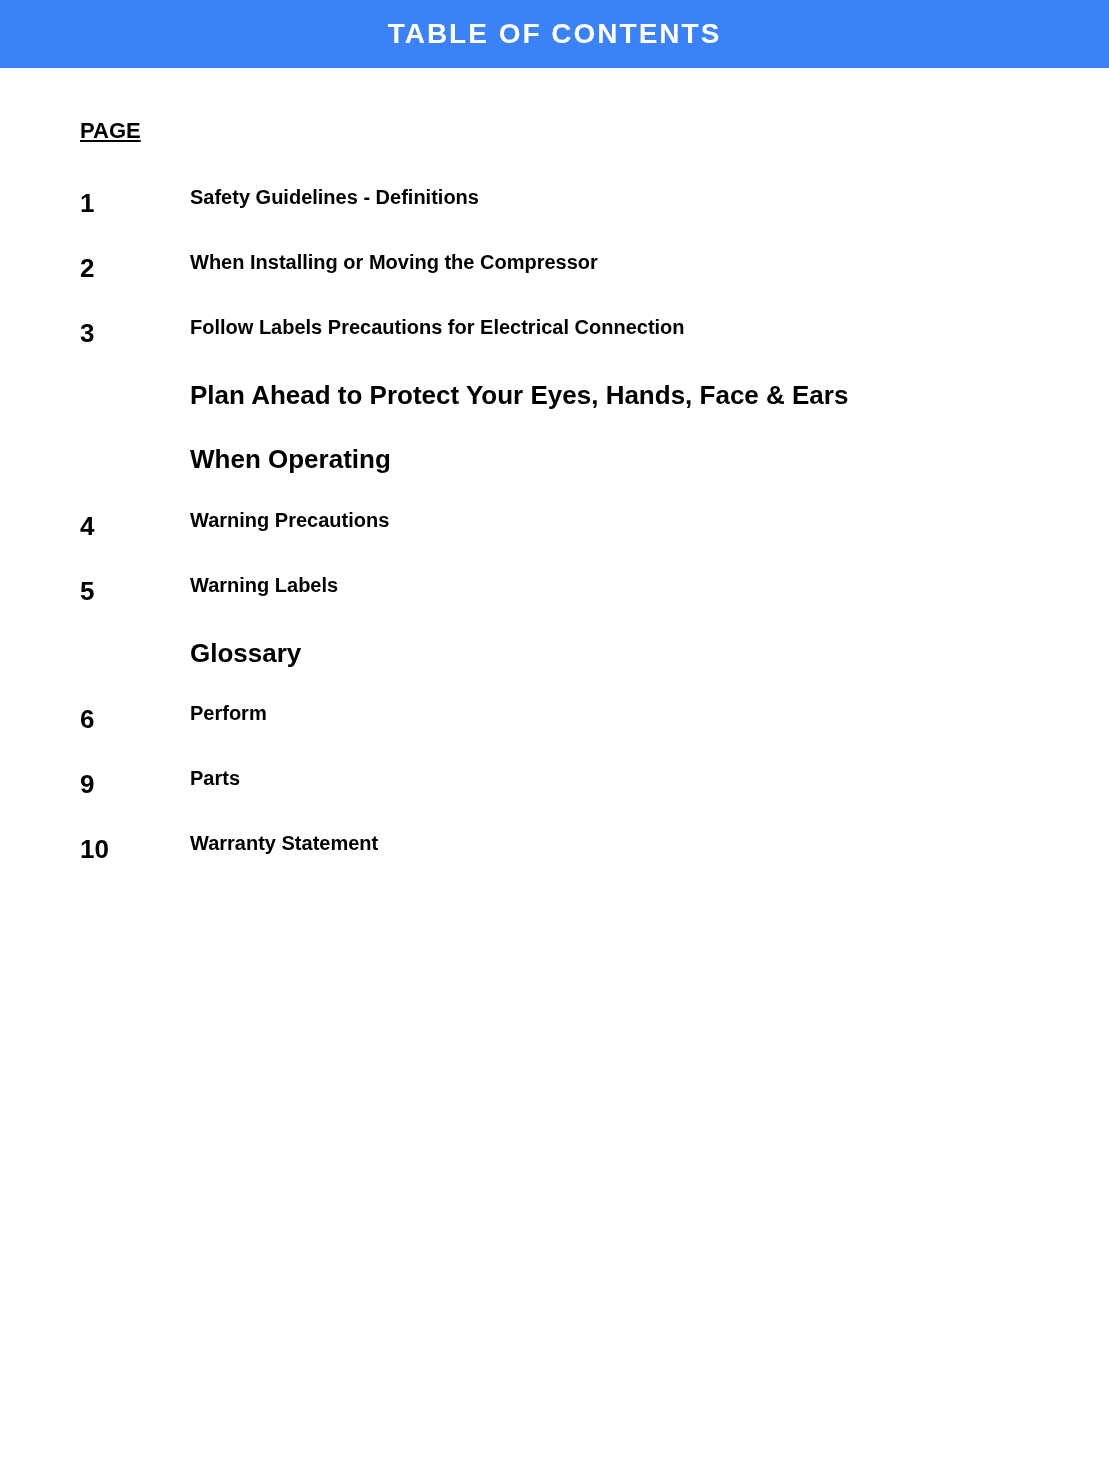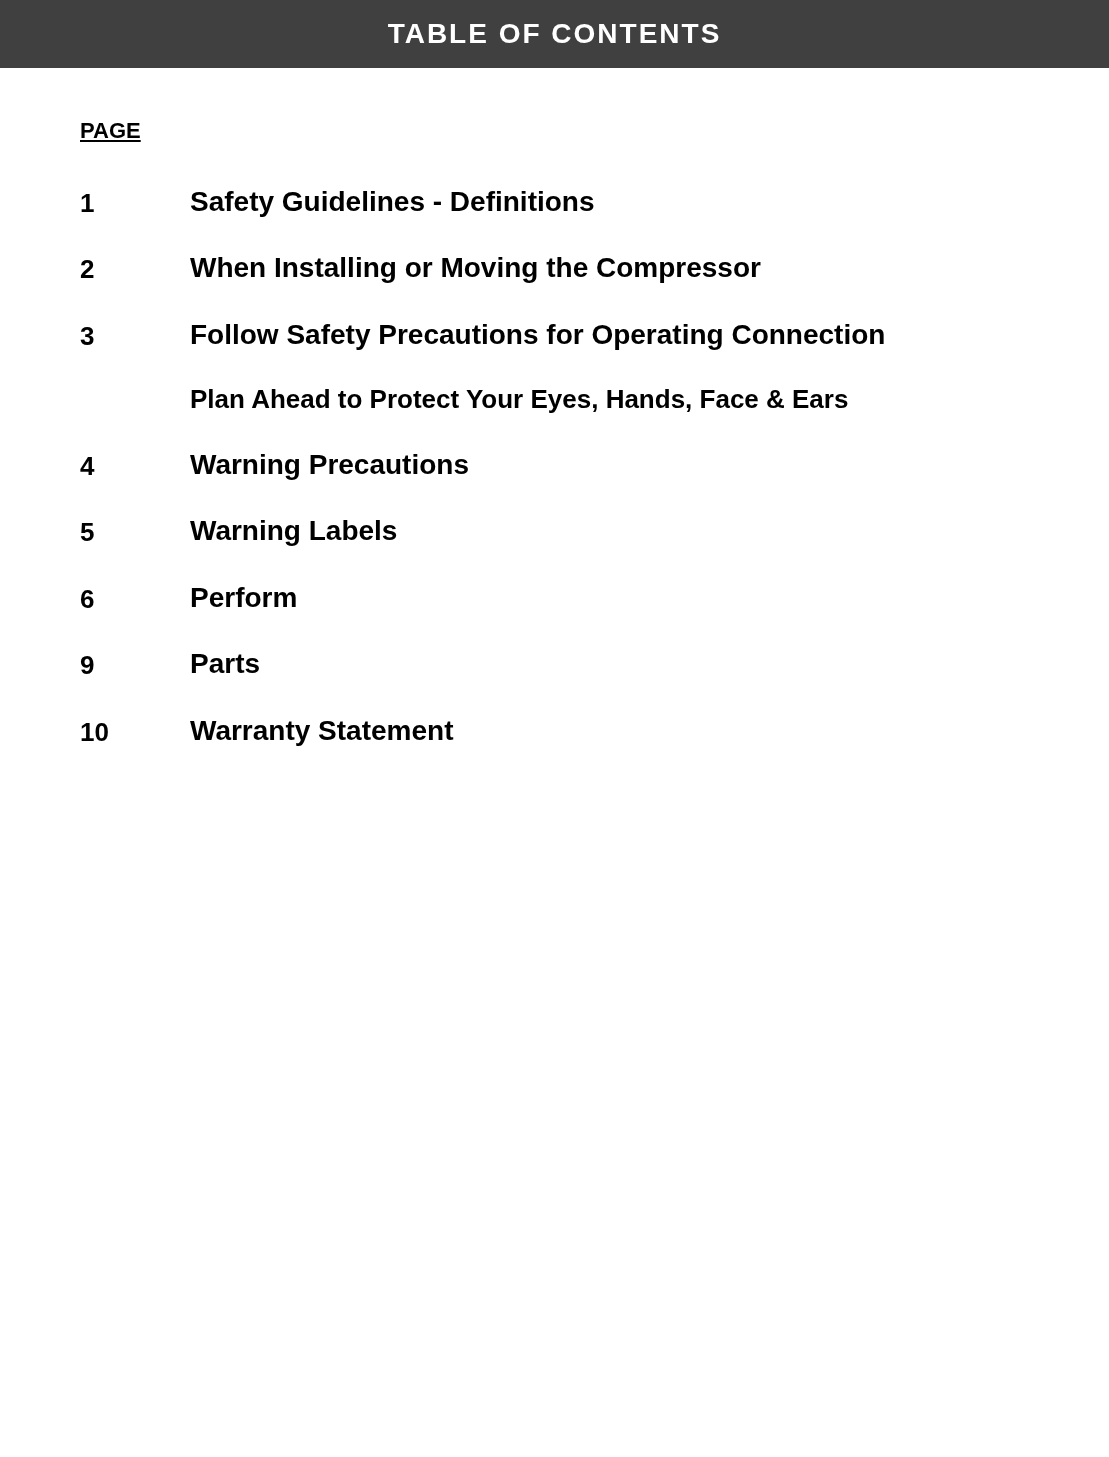--- a/index.html
+++ b/index.html
@@ -9,21 +9,21 @@
     }
 
     body {
       width: 1109px;
       min-height: 1457px;
       background: #ffffff;
       font-family: Arial, Helvetica, sans-serif;
     }
 
     .header {
-      background: #404040;
+      background: #3b82f6;
       width: 100%;
       padding: 18px 0;
       text-align: center;
     }
 
     .header-title {
       color: #ffffff;
       font-size: 28px;
       font-weight: 900;
       letter-spacing: 2px;
@@ -55,21 +55,21 @@
       font-size: 26px;
       font-weight: 900;
       padding-top: 4px;
       padding-bottom: 30px;
       width: 110px;
       vertical-align: top;
       white-space: nowrap;
     }
 
     .toc-entry {
-      font-size: 28px;
+      font-size: 20px;
       font-weight: 900;
       padding-bottom: 30px;
       vertical-align: top;
       line-height: 1.3;
     }
 
     .toc-entry-sub {
       font-size: 26px;
       font-weight: 900;
       padding-bottom: 30px;
@@ -93,33 +93,41 @@
     <tr class="toc-row">
           <td class="toc-page">1</td>
           <td class="toc-entry">Safety Guidelines - Definitions</td>
         </tr>
         <tr class="toc-row">
           <td class="toc-page">2</td>
           <td class="toc-entry">When Installing or Moving the Compressor</td>
         </tr>
         <tr class="toc-row">
           <td class="toc-page">3</td>
-          <td class="toc-entry">Follow Safety Precautions for Operating Connection</td>
+          <td class="toc-entry">Follow Labels Precautions for Electrical Connection</td>
         </tr>
         <tr class="toc-row">
           <td class="toc-page"></td>
           <td class="toc-entry-sub">Plan Ahead to Protect Your Eyes, Hands, Face &amp; Ears</td>
+        </tr>
+        <tr class="toc-row">
+          <td class="toc-page"></td>
+          <td class="toc-entry-sub">When Operating</td>
         </tr>
         <tr class="toc-row">
           <td class="toc-page">4</td>
           <td class="toc-entry">Warning Precautions</td>
         </tr>
         <tr class="toc-row">
           <td class="toc-page">5</td>
           <td class="toc-entry">Warning Labels</td>
+        </tr>
+        <tr class="toc-row">
+          <td class="toc-page"></td>
+          <td class="toc-entry-sub">Glossary</td>
         </tr>
         <tr class="toc-row">
           <td class="toc-page">6</td>
           <td class="toc-entry">Perform</td>
         </tr>
         <tr class="toc-row">
           <td class="toc-page">9</td>
           <td class="toc-entry">Parts</td>
         </tr>
         <tr class="toc-row">

